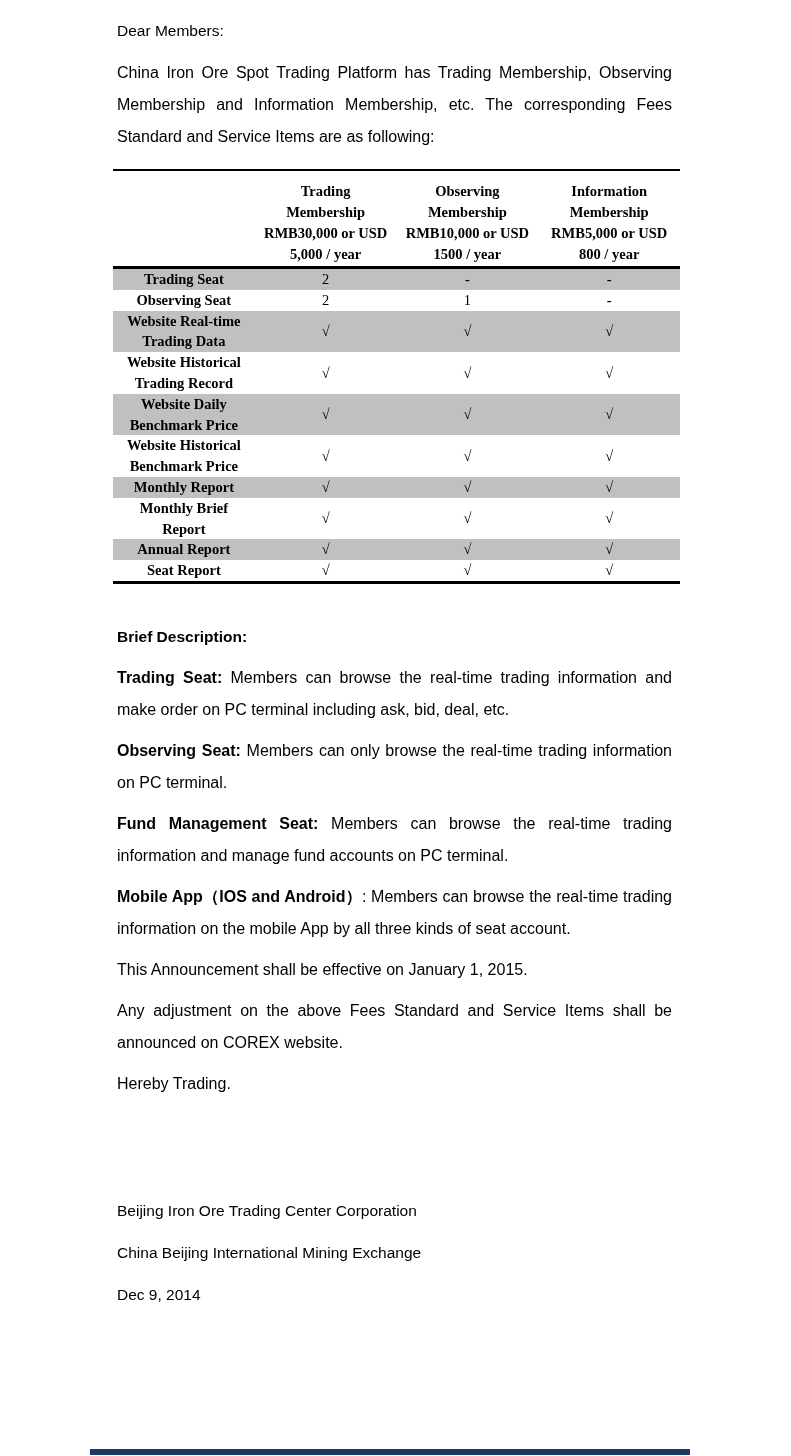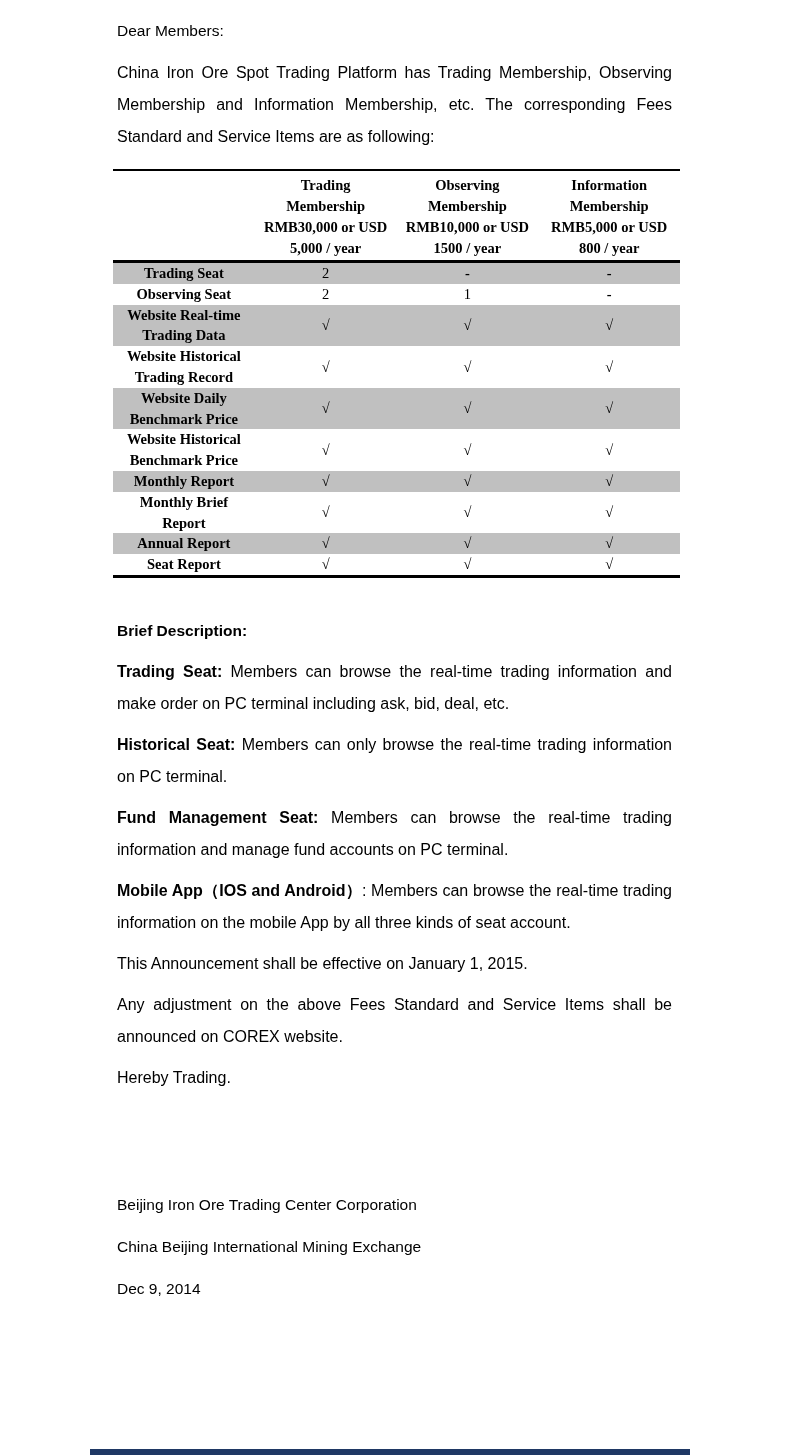--- a/index.html
+++ b/index.html
@@ -17,21 +17,21 @@
 
   table.fees-table {
     width: 567px; margin: 16px 0 0 -4px;
     border-collapse: collapse; table-layout: fixed;
     border-top: 2px solid #000; border-bottom: 3px solid #000;
     font-family: "Liberation Serif", "DejaVu Serif", serif;
   }
   table.fees-table col { width: 25%; }
   thead th {
     font-size: 14.5px; font-weight: bold; line-height: 21px;
-    text-align: center; vertical-align: top; padding: 4px 0 1px 0;
+    text-align: center; vertical-align: top; padding: 10px 0 1px 0;
     border-bottom: 3px solid #000;
   }
   tbody th, tbody td {
     font-size: 14.5px; line-height: 20.8px; padding: 0;
     text-align: center; vertical-align: middle;
   }
   tbody th { font-weight: bold; white-space: pre-line; }
   tbody td { font-weight: normal; }
   tbody td.dash { font-weight: bold; }
   tbody tr:nth-child(odd) { background: var(--shade, #c0c0c0); }
@@ -152,21 +152,21 @@
           <td>√</td>
           <td>√</td>
         </tr>
       </tbody>
   </table>
 
   <p class="brief-heading">Brief Description:</p>
 
   <p class="para"><strong>Trading Seat:</strong> <span>Members can browse the real-time trading information and make order on PC terminal including ask, bid, deal, etc.</span></p>
 
-  <p class="para"><strong>Historical Seat:</strong> <span>Members can only browse the real-time trading information on PC terminal.</span></p>
+  <p class="para"><strong>Observing Seat:</strong> <span>Members can only browse the real-time trading information on PC terminal.</span></p>
 
   <p class="para"><strong>Fund Management Seat:</strong> <span>Members can browse the real-time trading information and manage fund accounts on PC terminal.</span></p>
 
   <p class="para"><strong>Mobile App（IOS and Android）</strong><span>: Members can browse the real-time trading information on the mobile App by all three kinds of seat account.</span></p>
 
   <p class="para">This Announcement shall be effective on January 1, 2015.</p>
 
   <p class="para">Any adjustment on the above Fees Standard and Service Items shall be announced on COREX website.</p>
 
   <p class="para">Hereby Trading.</p>

